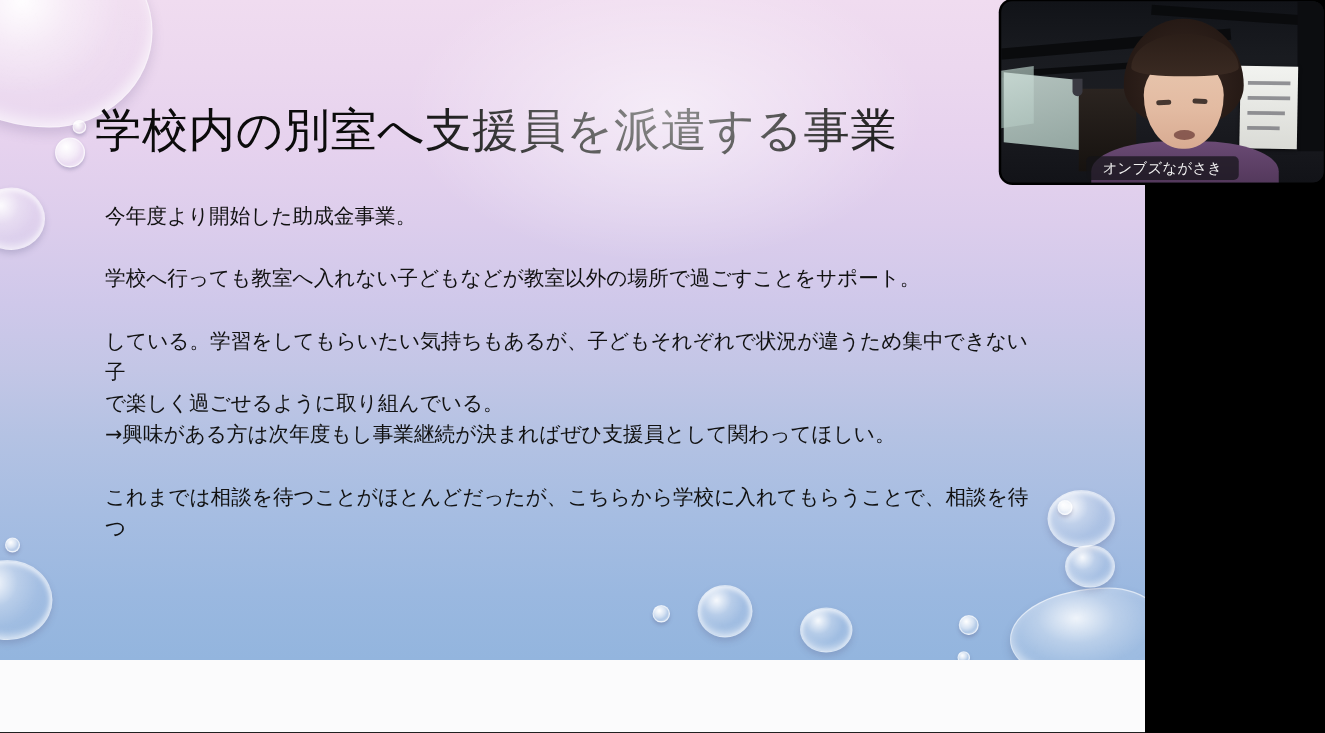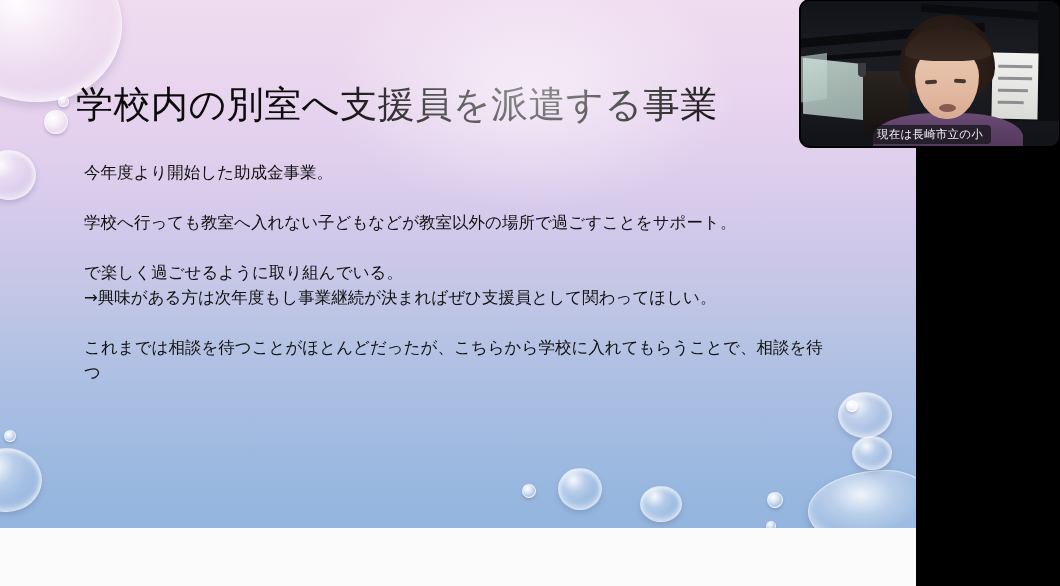--- a/index.html
+++ b/index.html
@@ -168,20 +168,21 @@
         <div class="ln">今年度より開始した助成金事業。</div>
       </div>
       <div class="spacer"></div>
 
       <div class="para">
         <div class="ln">学校へ行っても教室へ入れない子どもなどが教室以外の場所で過ごすことをサポート。</div>
       </div>
       <div class="spacer"></div>
 
       <div class="para">
+        <div class="ln">している。学習をしてもらいたい気持ちもあるが、子どもそれぞれで状況が違うため集中できない子</div>
         <div class="ln">で楽しく過ごせるように取り組んでいる。</div>
         <div class="ln bold">→興味がある方は次年度もし事業継続が決まればぜひ支援員として関わってほしい。</div>
       </div>
       <div class="spacer"></div>
 
       <div class="para">
         <div class="ln">これまでは相談を待つことがほとんどだったが、こちらから学校に入れてもらうことで、相談を待つ</div>
 
       </div>
 
@@ -211,16 +212,16 @@
     </div>
 
     <div id="cam-body"></div>
     <div id="cam-hair"></div>
     <div id="cam-face"></div>
     <div id="cam-fringe"></div>
     <div class="cam-eye" id="eyeL"></div>
     <div class="cam-eye" id="eyeR"></div>
     <div id="cam-mouth"></div>
 
-    <div id="cam-name">現在は長崎市立の小</div>
+    <div id="cam-name">オンブズながさき</div>
   </div>
 
 </div>
 
 </body></html>

